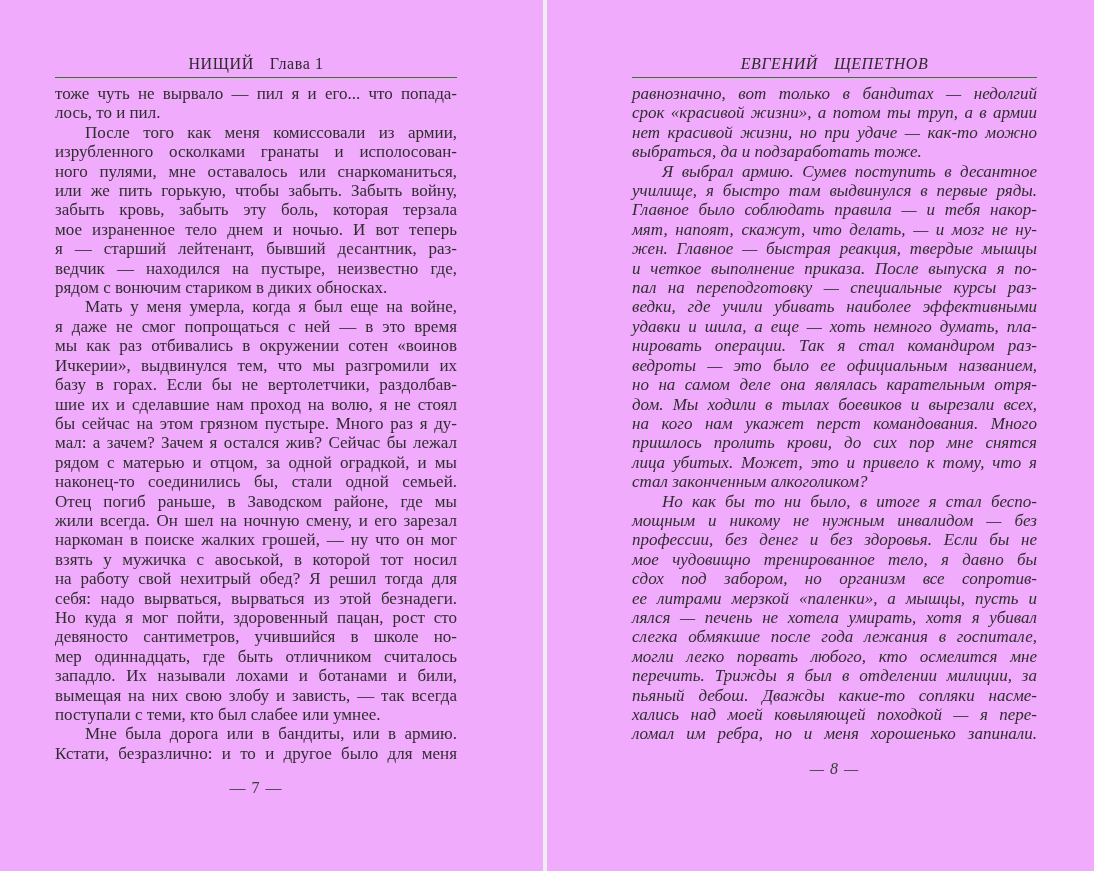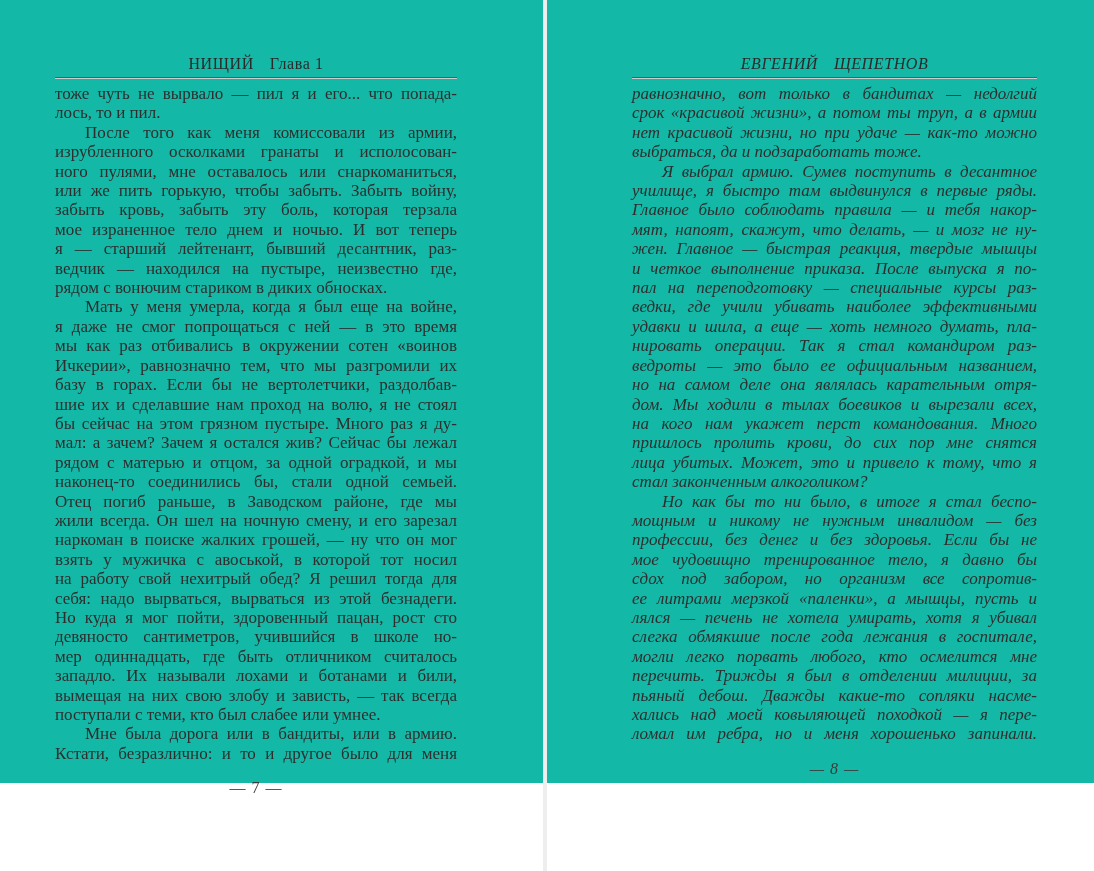--- a/index.html
+++ b/index.html
@@ -4,22 +4,22 @@
 <style>
   html, body { margin: 0; padding: 0; }
   body {
     width: 1094px; height: 871px;
     background: #ffffff;
     font-family: "Liberation Serif", "DejaVu Serif", serif;
     overflow: hidden;
   }
   .spread {
     position: relative;
-    width: 1094px; height: 783px;
-    background: #14b8a6;
+    width: 1094px; height: 871px;
+    background: #f0abfc;
   }
   .page-divider {
     position: absolute;
     left: 543px; top: 0;
     width: 4px; height: 871px;
     background: #eeeeee;
   }
   .page {
     position: absolute;
     top: 0;
@@ -85,21 +85,21 @@
         <div class="text-line">ного пулями, мне оставалось или снаркоманиться,</div>
         <div class="text-line">или же пить горькую, чтобы забыть. Забыть войну,</div>
         <div class="text-line">забыть кровь, забыть эту боль, которая терзала</div>
         <div class="text-line">мое израненное тело днем и ночью. И вот теперь</div>
         <div class="text-line">я — старший лейтенант, бывший десантник, раз-</div>
         <div class="text-line">ведчик — находился на пустыре, неизвестно где,</div>
         <div class="text-line para-end">рядом с вонючим стариком в диких обносках.</div>
         <div class="text-line indent">Мать у меня умерла, когда я был еще на войне,</div>
         <div class="text-line">я даже не смог попрощаться с ней — в это время</div>
         <div class="text-line">мы как раз отбивались в окружении сотен «воинов</div>
-        <div class="text-line">Ичкерии», равнозначно тем, что мы разгромили их</div>
+        <div class="text-line">Ичкерии», выдвинулся тем, что мы разгромили их</div>
         <div class="text-line">базу в горах. Если бы не вертолетчики, раздолбав-</div>
         <div class="text-line">шие их и сделавшие нам проход на волю, я не стоял</div>
         <div class="text-line">бы сейчас на этом грязном пустыре. Много раз я ду-</div>
         <div class="text-line">мал: а зачем? Зачем я остался жив? Сейчас бы лежал</div>
         <div class="text-line">рядом с матерью и отцом, за одной оградкой, и мы</div>
         <div class="text-line">наконец-то соединились бы, стали одной семьей.</div>
         <div class="text-line">Отец погиб раньше, в Заводском районе, где мы</div>
         <div class="text-line">жили всегда. Он шел на ночную смену, и его зарезал</div>
         <div class="text-line">наркоман в поиске жалких грошей, — ну что он мог</div>
         <div class="text-line">взять у мужичка с авоськой, в которой тот носил</div>

